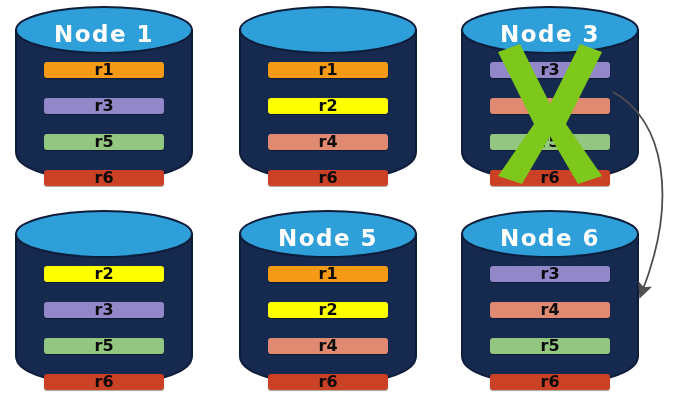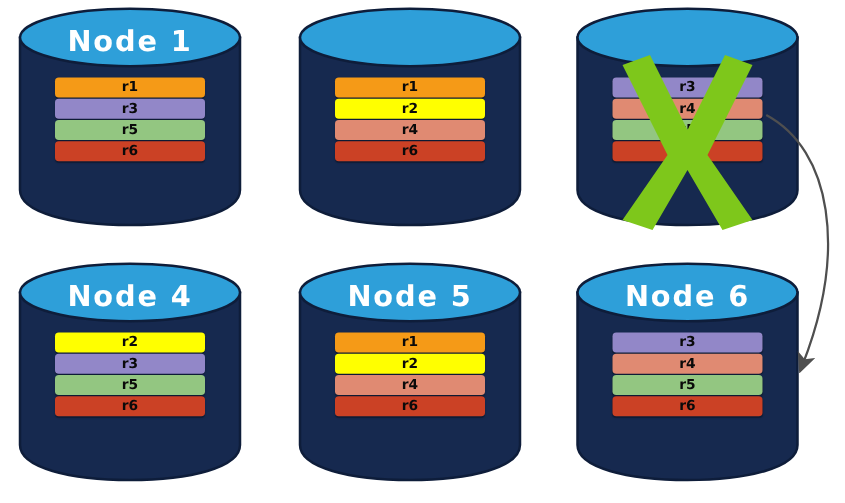--- a/index.html
+++ b/index.html
@@ -49,25 +49,25 @@
   .bars {
     position: absolute;
     left: 32px;
     top: 58px;
     width: 120px;
     z-index: 2;
   }
   .bar {
     position: relative;
     height: 16px;
-    margin-bottom: 1px;
+    margin-bottom: 20px;
     border-radius: 3px;
     text-align: center;
     line-height: 16px;
-    font-size: 11px;
+    font-size: 16px;
     font-weight: bold;
     color: #0a0a0a;
     font-family: "DejaVu Sans", sans-serif;
     box-shadow: 0 1px 1px rgba(0,0,0,0.35);
   }
   .xmark {
     position: absolute;
     left: 0; top: 0;
     width: 184px;
     height: 180px;
@@ -111,36 +111,36 @@
         <div class="bar" style="background: rgb(255, 255, 0);">r2</div>
         <div class="bar" style="background: rgb(224, 138, 114);">r4</div>
         <div class="bar" style="background: rgb(203, 65, 37);">r6</div>
       </div>
     </div>
     <div class="node" style="left: 458px; top: 4px;">
       <svg viewBox="0 0 184 180">
         <path d="M 4 26 L 4 148 C 4 166, 44 176, 92 176 C 140 176, 180 166, 180 148 L 180 26 Z" fill="#16294f" stroke="#0e1d3a" stroke-width="2"></path>
         <ellipse cx="92" cy="26" rx="88" ry="23" fill="#2e9fd9" stroke="#0e1d3a" stroke-width="2"></ellipse>
       </svg>
+      <div class="node-label">Node 3</div>
       <div class="bars">
         <div class="bar" style="background: rgb(146, 135, 200);">r3</div>
         <div class="bar" style="background: rgb(224, 138, 114);">r4</div>
         <div class="bar" style="background: rgb(147, 198, 129);">r5</div>
         <div class="bar" style="background: rgb(203, 65, 37);">r6</div>
       </div>
       <svg class="xmark" viewBox="0 0 184 180">
         <path d="M 40 48 L 62 40 L 92 100 L 122 40 L 144 48 L 108 120 L 144 172 L 120 180 L 92 132 L 64 180 L 40 172 L 76 120 Z" fill="#7ec71b"></path>
       </svg>
     </div>
     <div class="node" style="left: 12px; top: 208px;">
       <svg viewBox="0 0 184 180">
         <path d="M 4 26 L 4 148 C 4 166, 44 176, 92 176 C 140 176, 180 166, 180 148 L 180 26 Z" fill="#16294f" stroke="#0e1d3a" stroke-width="2"></path>
         <ellipse cx="92" cy="26" rx="88" ry="23" fill="#2e9fd9" stroke="#0e1d3a" stroke-width="2"></ellipse>
       </svg>
-      <div class="node-label">Node 4</div>
       <div class="bars">
         <div class="bar" style="background: rgb(255, 255, 0);">r2</div>
         <div class="bar" style="background: rgb(146, 135, 200);">r3</div>
         <div class="bar" style="background: rgb(147, 198, 129);">r5</div>
         <div class="bar" style="background: rgb(203, 65, 37);">r6</div>
       </div>
     </div>
     <div class="node" style="left: 236px; top: 208px;">
       <svg viewBox="0 0 184 180">
         <path d="M 4 26 L 4 148 C 4 166, 44 176, 92 176 C 140 176, 180 166, 180 148 L 180 26 Z" fill="#16294f" stroke="#0e1d3a" stroke-width="2"></path>

